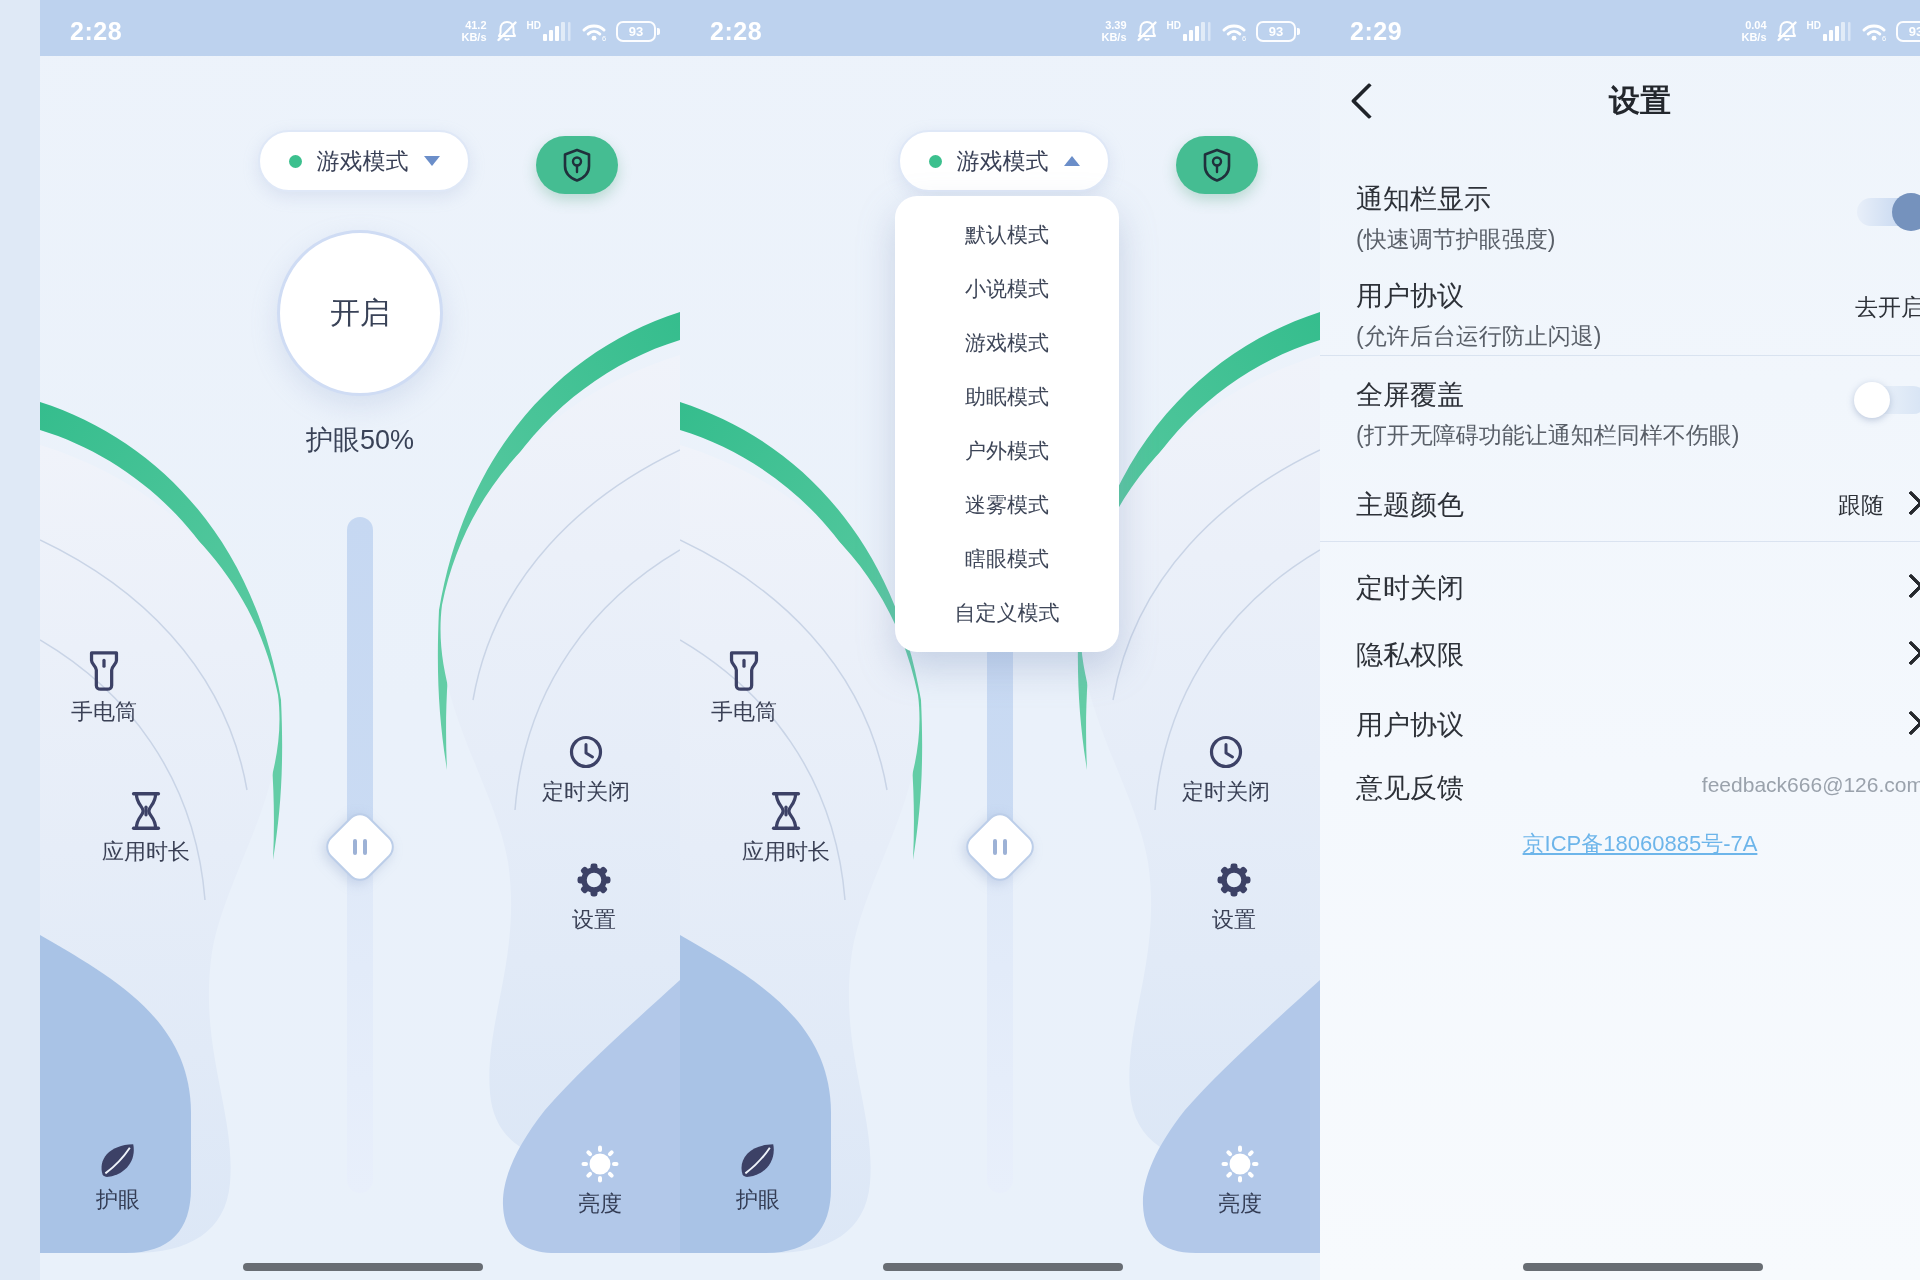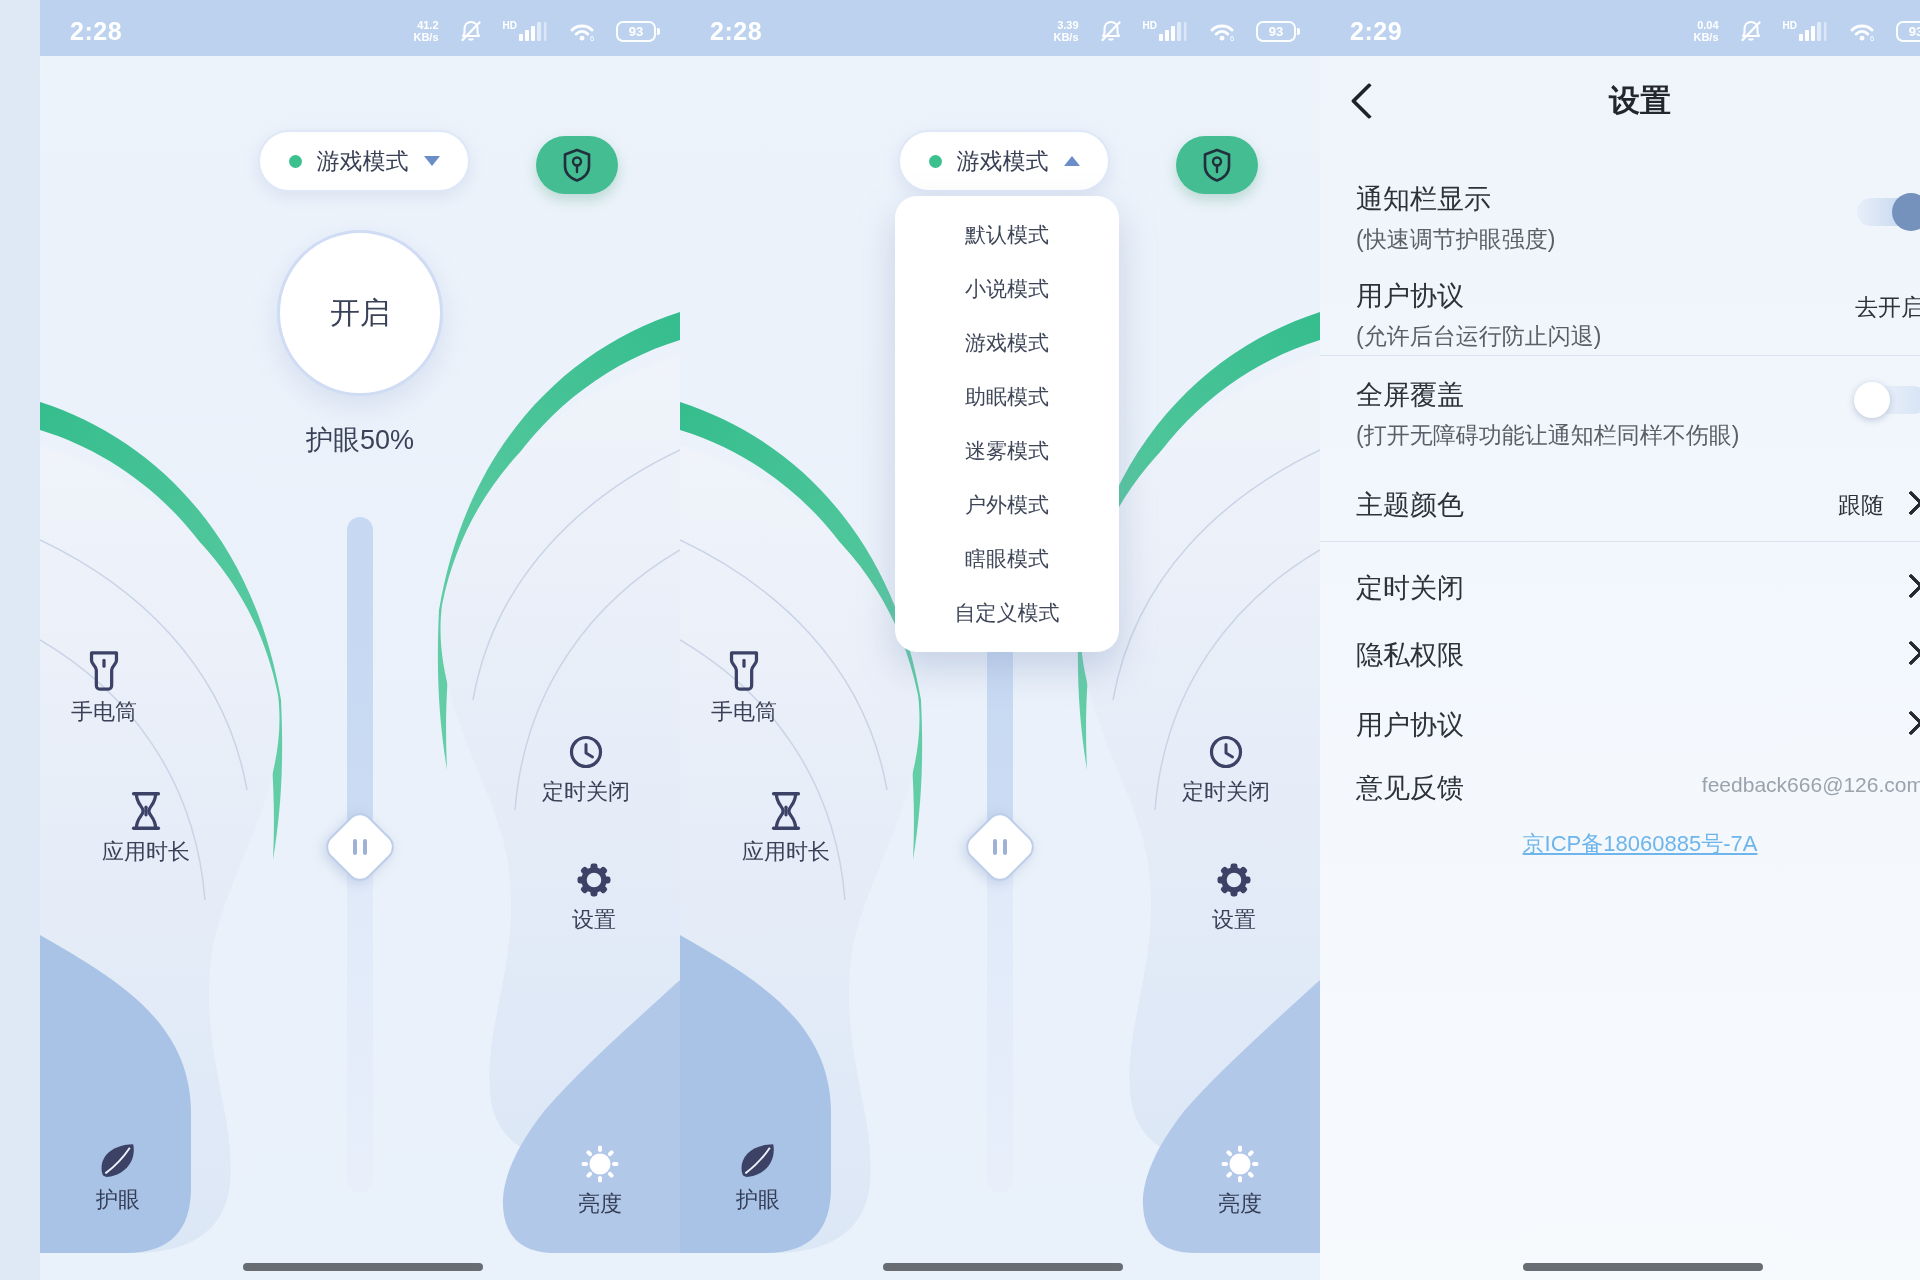--- a/index.html
+++ b/index.html
@@ -4,21 +4,21 @@
 <style>
   html,body{margin:0;padding:0;background:#dfe9f6;}
   body{width:1920px;height:1280px;overflow:hidden;font-family:"Liberation Sans","DejaVu Sans",sans-serif;}
   .app{display:flex;width:1920px;height:1280px;padding-left:40px;}
   .panel{position:relative;width:640px;height:1280px;overflow:hidden;background:linear-gradient(180deg,#edf3fb 0%,#eaf1fa 55%,#e9f1fa 100%);}
   .panel.settings-panel{background:linear-gradient(180deg,#eef4fb 0%,#f4f8fd 60%,#f7fafd 100%);}
   i,b{font-style:normal;}
   
   .statusbar{position:absolute;top:0;left:0;right:0;height:56px;background:#bdd2ee;display:flex;align-items:center;justify-content:space-between;padding:6px 24px 0 30px;box-sizing:border-box;color:#fff;z-index:7;}
   .sb-time{font-size:25px;font-weight:600;letter-spacing:.5px;}
-  .sb-right{display:flex;align-items:center;gap:21px;}
+  .sb-right{display:flex;align-items:center;gap:9px;}
   .sb-net{display:flex;flex-direction:column;align-items:flex-end;font-size:11px;font-weight:700;line-height:12px;}
   .sb-sig{display:flex;align-items:flex-end;gap:2px;}
   .sb-sig b{font-size:10px;line-height:10px;margin-bottom:11px;font-weight:700;text-align:right;}
   .battery{position:relative;width:40px;height:21px;border:2px solid rgba(255,255,255,.95);border-radius:7px;display:flex;align-items:center;justify-content:center;font-size:13px;font-weight:700;box-sizing:border-box;}
   .battery::after{content:"";position:absolute;right:-6px;top:5px;width:3px;height:7px;background:rgba(255,255,255,.95);border-radius:0 2px 2px 0;}
   
   .decor{position:absolute;left:0;top:0;z-index:1;}
   
   .mode-pill{position:absolute;left:218px;top:130px;width:212px;height:62px;background:#fff;border:2px solid #dfe8f7;border-radius:32px;display:flex;align-items:center;justify-content:center;gap:15px;box-shadow:0 5px 16px rgba(150,170,210,.22);z-index:5;box-sizing:border-box;cursor:pointer;}
   .dot{width:13px;height:13px;border-radius:50%;background:#3cc08e;}
@@ -311,22 +311,22 @@
             <i></i>
           </span>
         </div>
     </div>
 
     <div class="mode-menu">
       <div class="mode-item">默认模式</div>
       <div class="mode-item">小说模式</div>
       <div class="mode-item">游戏模式</div>
       <div class="mode-item">助眠模式</div>
+      <div class="mode-item">户外模式</div>
       <div class="mode-item">迷雾模式</div>
-      <div class="mode-item">户外模式</div>
       <div class="mode-item">瞎眼模式</div>
       <div class="mode-item">自定义模式</div>
     </div>
 
     <div class="nav" style="left:64px;top:648px;">
       <svg width="46" height="46" viewBox="-24 -24 48 48">
           <use href="#iflash"></use>
         </svg>
       <span class="lbl">手电筒</span>
     </div>

